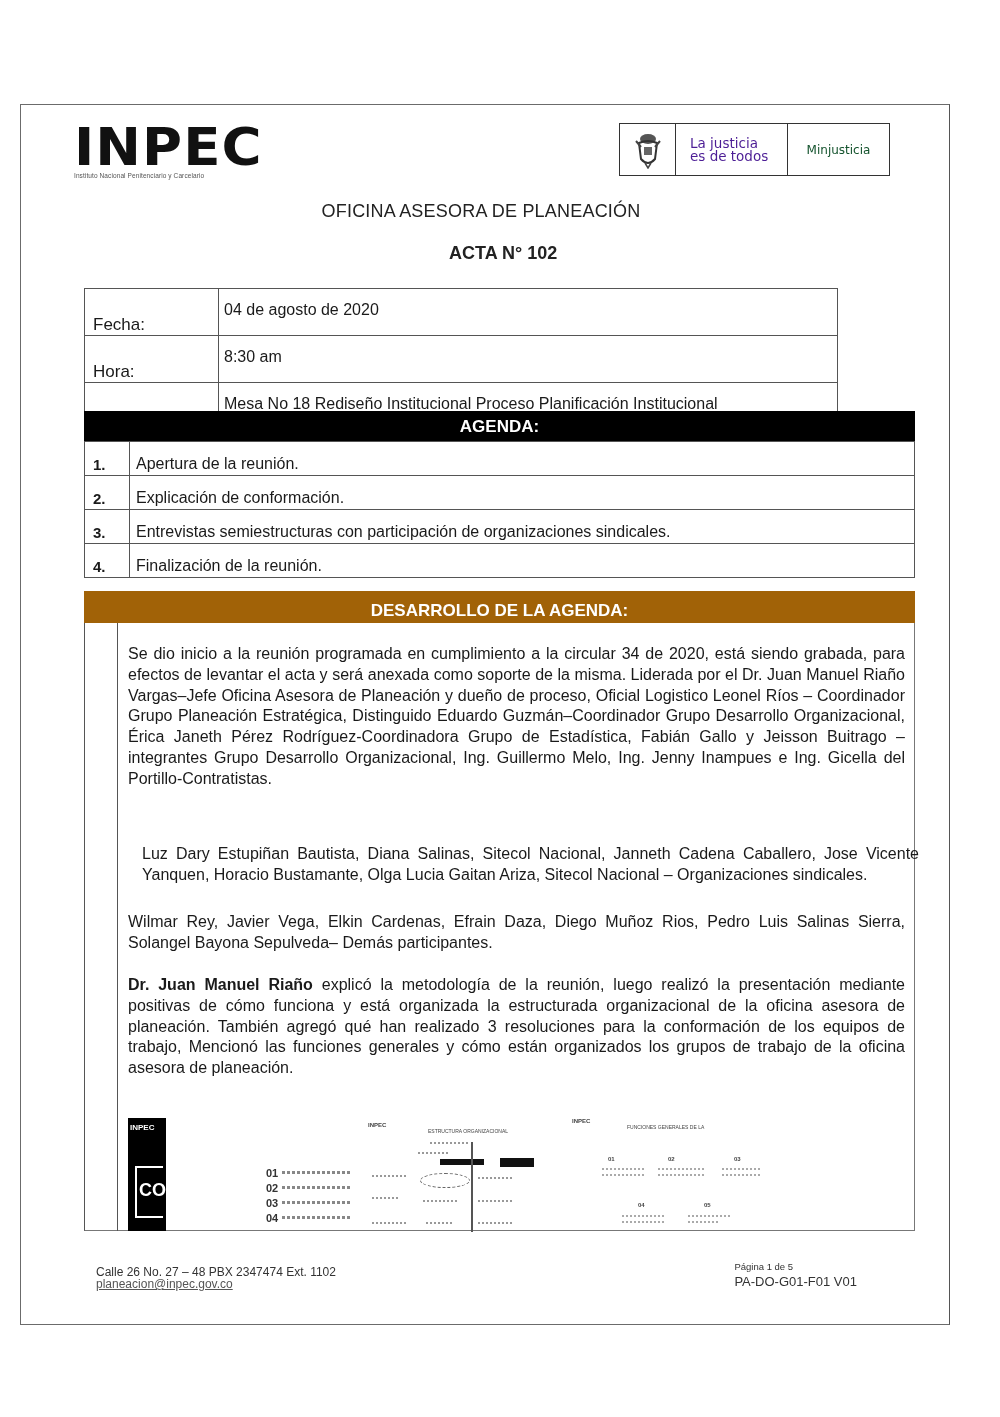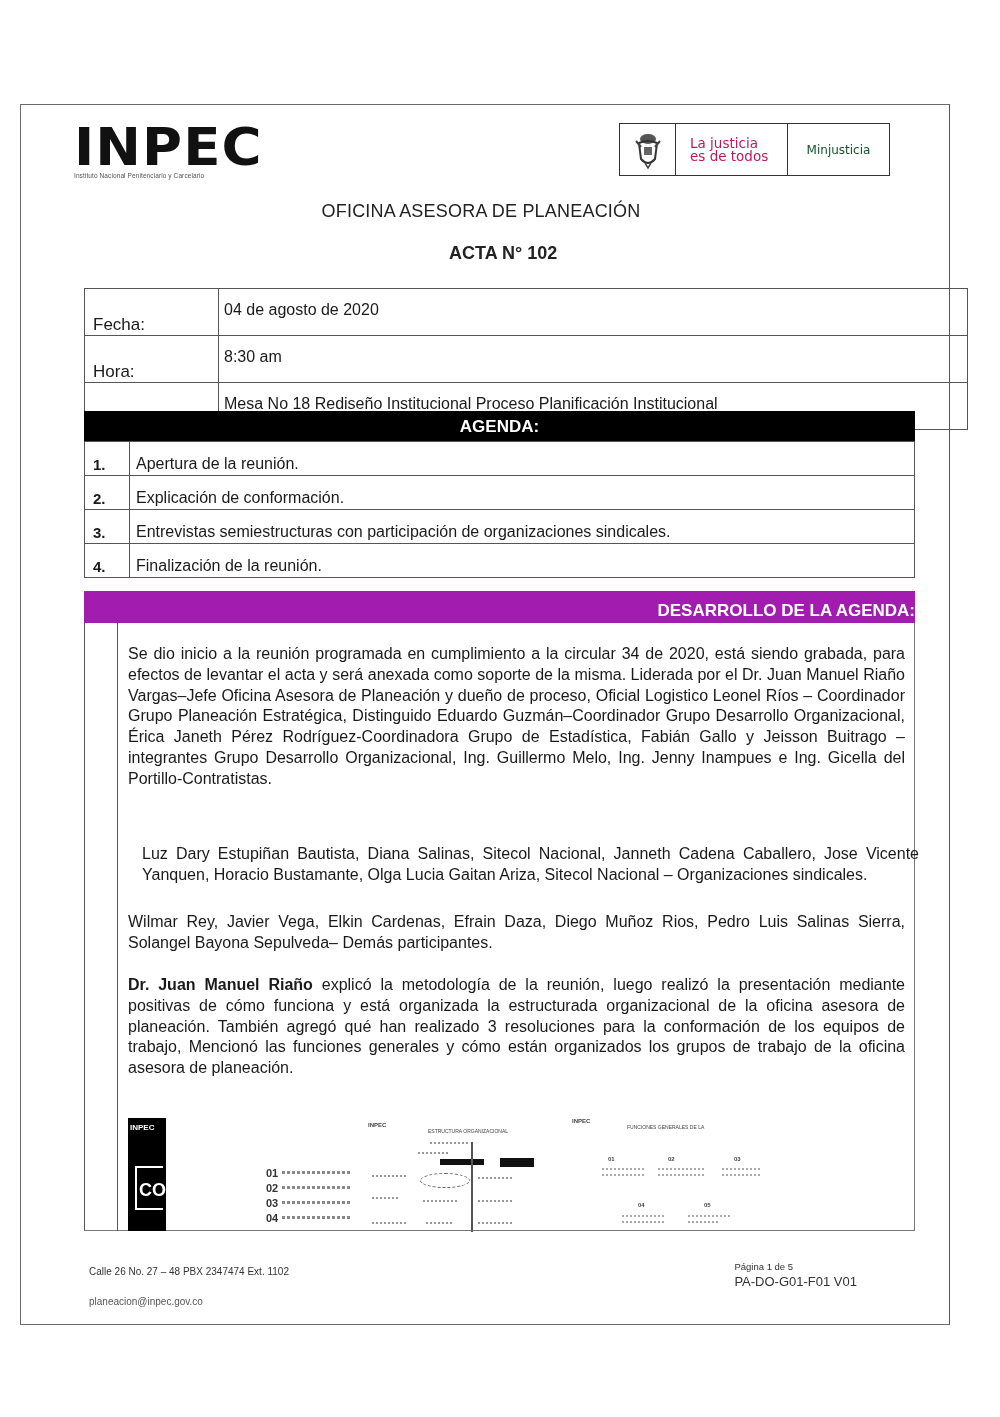--- a/index.html
+++ b/index.html
@@ -7,75 +7,75 @@
 
     .page-frame { position: absolute; left: 20px; top: 104px; width: 930px; height: 1221px; border: 1.5px solid #6b6b6b; border-right-color: #555; box-sizing: border-box; }
 
     
     .logo { position: absolute; left: 74px; top: 122px; }
     .logo-word { font-family: "DejaVu Sans", sans-serif; font-weight: bold; font-size: 52px; letter-spacing: 1px; line-height: 50px; color: #111; transform: scaleX(1.05); transform-origin: left; }
     .logo-sub { font-size: 6.5px; color: #555; margin-top: 0px; letter-spacing: 0.1px; }
 
     .minj { position: absolute; left: 619px; top: 123px; height: 53px; display: flex; border: 1.5px solid #333; box-sizing: border-box; }
     .minj-shield { width: 55px; border-right: 1.5px solid #333; display: flex; align-items: center; justify-content: center; }
-    .minj-slogan { width: 112px; border-right: 1.5px solid #333; display: flex; align-items: center; padding-left: 14px; box-sizing: border-box; font-family: "DejaVu Sans", sans-serif; font-size: 13.5px; line-height: 13px; color: #be185d; }
+    .minj-slogan { width: 112px; border-right: 1.5px solid #333; display: flex; align-items: center; padding-left: 14px; box-sizing: border-box; font-family: "DejaVu Sans", sans-serif; font-size: 13.5px; line-height: 13px; color: #4c1d95; }
     .minj-name { width: 101px; display: flex; align-items: center; justify-content: center; font-family: "DejaVu Sans", sans-serif; font-size: 12px; color: #14532d; }
 
     .office-title { position: absolute; left: 0; width: 962px; top: 201px; text-align: center; font-size: 18px; color: #222; letter-spacing: 0.2px; }
     .acta-title { position: absolute; left: 449px; top: 243px; font-size: 18px; font-weight: bold; color: #222; }
 
     
-    .info-table { position: absolute; left: 84px; top: 288px; width: 884px; border-collapse: collapse; }
+    .info-table { position: absolute; left: 84px; top: 288px; width: 754px; border-collapse: collapse; }
     .info-table td { border: 1px solid #555; height: 30px; padding: 0 5px; font-size: 16px; vertical-align: bottom; }
     .info-table td.lbl { width: 120px; font-size: 17px; padding-left: 8px; }
     .info-table td.val { padding-bottom: 16px; }
 
     .agenda-head { position: absolute; left: 84px; top: 411px; width: 831px; height: 30px; background: #000; color: #fff; text-align: center; font-weight: bold; font-size: 17px; line-height: 32px; box-sizing: border-box; }
     .agenda-list { position: absolute; left: 84px; top: 441px; width: 831px; border-collapse: collapse; }
     .agenda-list td { border: 1px solid #555; height: 30px; font-size: 16px; vertical-align: bottom; padding-bottom: 2px; }
     .agenda-list td.num { width: 35px; padding-left: 8px; font-weight: bold; font-size: 15px; }
     .agenda-list td.txt { padding-left: 6px; }
 
-    .dev-head { position: absolute; left: 84px; top: 591px; width: 831px; height: 32px; background: #a21caf; color: #fff; text-align: right; font-weight: bold; font-size: 17px; line-height: 40px; box-sizing: border-box; }
+    .dev-head { position: absolute; left: 84px; top: 591px; width: 831px; height: 32px; background: #a16207; color: #fff; text-align: center; font-weight: bold; font-size: 17px; line-height: 40px; box-sizing: border-box; }
     .dev-box { position: absolute; left: 84px; top: 623px; width: 831px; height: 608px; border-left: 1px solid #555; border-right: 1px solid #777; border-bottom: 1.5px solid #777; box-sizing: border-box; }
     .dev-inner-line { position: absolute; left: 117px; top: 623px; width: 1px; height: 608px; background: #555; }
 
     .dev-text { position: absolute; left: 128px; width: 777px; font-size: 16px; line-height: 20.8px; text-align: justify; color: #1a1a1a; }
     .p1 { top: 644px; }
     .p2 { top: 830px; }
     .p3 { top: 912px; }
     .p4 { top: 975px; }
     .dev-text b { font-weight: bold; }
 
     
     .slide-a { position: absolute; left: 128px; top: 1118px; width: 38px; height: 113px; background: #000; }
     .slide-a .lg { color: #fff; font-size: 8px; font-weight: bold; padding: 5px 0 0 2px; }
-    .slide-a .co { position: absolute; left: 7px; top: 48px; width: 28px; height: 44px; border: 2px solid #fff; border-right: none; color: #fff; font-size: 18px; font-weight: bold; line-height: 44px; padding-left: 2px; box-sizing: border-box; }
+    .slide-a .co { position: absolute; left: 7px; top: 48px; width: 28px; height: 52px; border: 2px solid #fff; border-right: none; color: #fff; font-size: 18px; font-weight: bold; line-height: 44px; padding-left: 2px; box-sizing: border-box; }
     .slide-list { position: absolute; left: 266px; top: 1165px; font-size: 10px; color: #333; }
     .slide-list div { height: 15px; display: flex; align-items: center; }
     .slide-list b { font-size: 11px; width: 16px; }
     .slide-list span { display: inline-block; height: 3px; width: 70px; background: repeating-linear-gradient(90deg, #888 0 3px, transparent 3px 5px); }
 
     .slide-b { position: absolute; left: 368px; top: 1122px; width: 200px; height: 110px; font-size: 6px; color: #444; }
     .slide-b .hd { position: absolute; left: 0; top: 0; font-weight: bold; font-size: 6px; }
     .slide-b .tt { position: absolute; left: 60px; top: 6px; font-size: 5px; }
     .slide-b .vline { position: absolute; left: 103px; top: 20px; width: 1.5px; height: 90px; background: #555; }
     .slide-b .box { position: absolute; background: #111; }
     .slide-b .dsh { position: absolute; height: 2px; background: repeating-linear-gradient(90deg, #999 0 2px, transparent 2px 4px); }
     .slide-b .ell { position: absolute; left: 52px; top: 51px; width: 48px; height: 13px; border: 1px dashed #666; border-radius: 50%; }
 
     .slide-c { position: absolute; left: 572px; top: 1118px; width: 180px; height: 112px; font-size: 6px; color: #444; }
     .slide-c .hd { position: absolute; left: 0; top: 0; font-weight: bold; font-size: 6px; }
     .slide-c .tt { position: absolute; left: 55px; top: 6px; font-size: 5px; }
     .slide-c .n { position: absolute; font-size: 6px; font-weight: bold; }
     .slide-c .dsh { position: absolute; height: 2px; background: repeating-linear-gradient(90deg, #aaa 0 2px, transparent 2px 4px); }
 
     
-    .foot-left { position: absolute; left: 89px; top: 1266px; font-size: 10px; line-height: 12px; color: #333; }
-    .foot-left .mail { color: #555; margin-top: 18px; }
+    .foot-left { position: absolute; left: 96px; top: 1266px; font-size: 12px; line-height: 12px; color: #333; }
+    .foot-left .mail { text-decoration: underline; color: #555; }
     .foot-right { position: absolute; right: 143px; top: 1261px; text-align: left; color: #333; }
     .foot-right .pg { font-size: 9.5px; }
     .foot-right .code { font-size: 13px; margin-top: 2px; }
   </style>
 </head>
 <body>
 
 <div class="page-frame"></div>
 
 <div class="logo">

